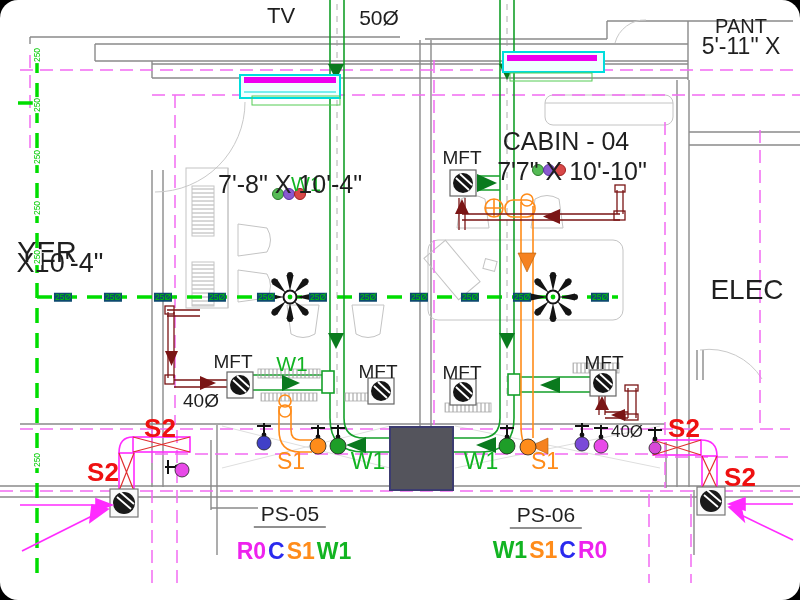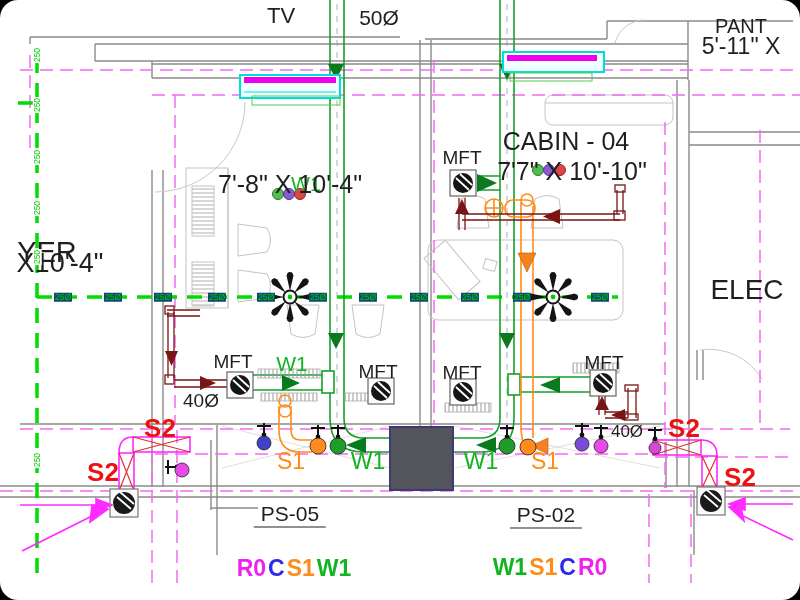--- a/index.html
+++ b/index.html
@@ -1,21 +1,21 @@
 <!DOCTYPE html>
 <html><head>
 <meta charset="utf-8">
 <style>
   html,body{margin:0;padding:0;background:#000;}
   .sheet{position:relative;width:800px;height:600px;background:#fff;border-radius:18px;overflow:hidden;
          font-family:"Liberation Sans", sans-serif;}
   svg{position:absolute;left:0;top:0;}
   .lbl{position:absolute;transform:translate(-50%,-50%);white-space:nowrap;color:#1f1f1f;line-height:1;}
   .ulbl{border-bottom:1.6px solid #222;padding:8px 7px 3px;}
-  .lgd{display:flex;gap:2px;font-weight:bold;margin-top:17px;}
+  .lgd{display:flex;gap:2px;font-weight:bold;}
   .tick{background:#0c4a6e;padding:0 1px;}
   .rot{transform:translate(-50%,-50%) rotate(-90deg);background:#fff;padding:0 1px;}
   .bold{font-weight:bold;}
 </style>
 </head>
 <body>
 
 <div class="sheet">
 
 <svg width="800" height="600" viewBox="0 0 800 600">
@@ -332,21 +332,21 @@
 <div class="lbl" style="left: 481px; top: 461px; font-size: 23px; color: rgb(18, 180, 34);">W1</div>
 <div class="lbl" style="left: 291px; top: 461px; font-size: 23px; color: rgb(255, 140, 26);">S1</div>
 <div class="lbl" style="left: 545px; top: 461px; font-size: 23px; color: rgb(255, 140, 26);">S1</div>
 
 <div class="lbl bold" style="left: 160px; top: 428px; font-size: 26px; color: rgb(238, 17, 17);">S2</div>
 <div class="lbl bold" style="left: 103px; top: 472px; font-size: 26px; color: rgb(238, 17, 17);">S2</div>
 <div class="lbl bold" style="left: 684px; top: 428px; font-size: 26px; color: rgb(238, 17, 17);">S2</div>
 <div class="lbl bold" style="left: 740px; top: 477px; font-size: 26px; color: rgb(238, 17, 17);">S2</div>
 
 <div class="lbl ulbl" style="left:290px;top:511px;font-size:21px;">PS-05</div>
-<div class="lbl ulbl" style="left:546px;top:512px;font-size:21px;">PS-02</div>
+<div class="lbl ulbl" style="left:546px;top:512px;font-size:21px;">PS-06</div>
 
 <div class="lbl lgd" style="left:294px;top:551px;font-size:23px;">
   <span style="color: rgb(238, 34, 238);">R0</span>
   <span style="color: rgb(42, 42, 238);">C</span>
   <span style="color: rgb(255, 140, 26);">S1</span>
   <span style="color: rgb(18, 180, 34);">W1</span>
 </div>
 <div class="lbl lgd" style="left:550px;top:550px;font-size:23px;">
   <span style="color: rgb(18, 180, 34);">W1</span>
   <span style="color: rgb(255, 140, 26);">S1</span>

